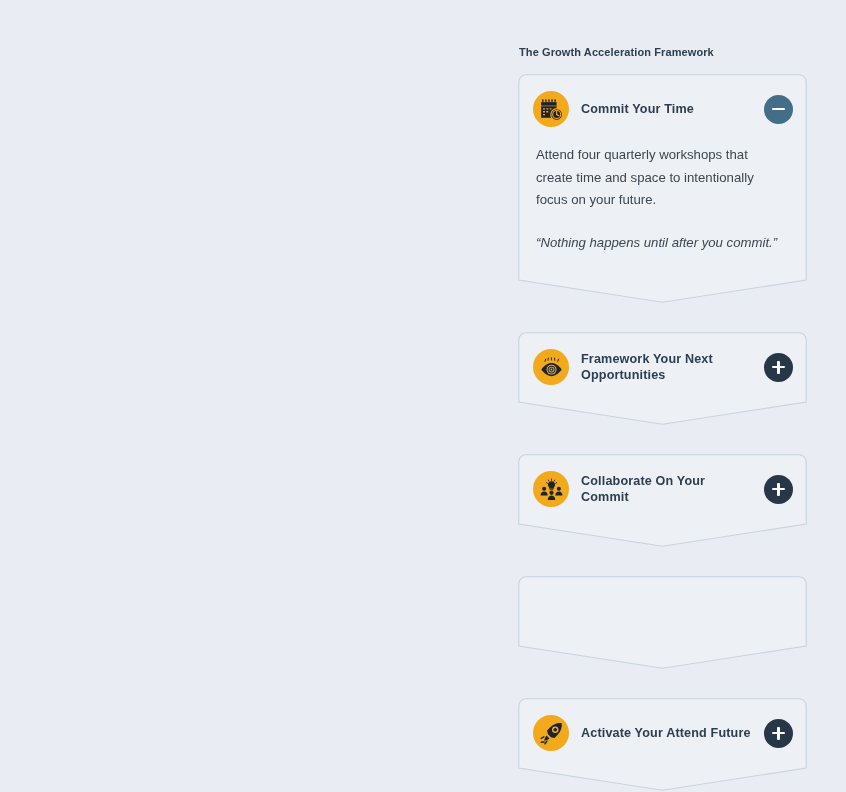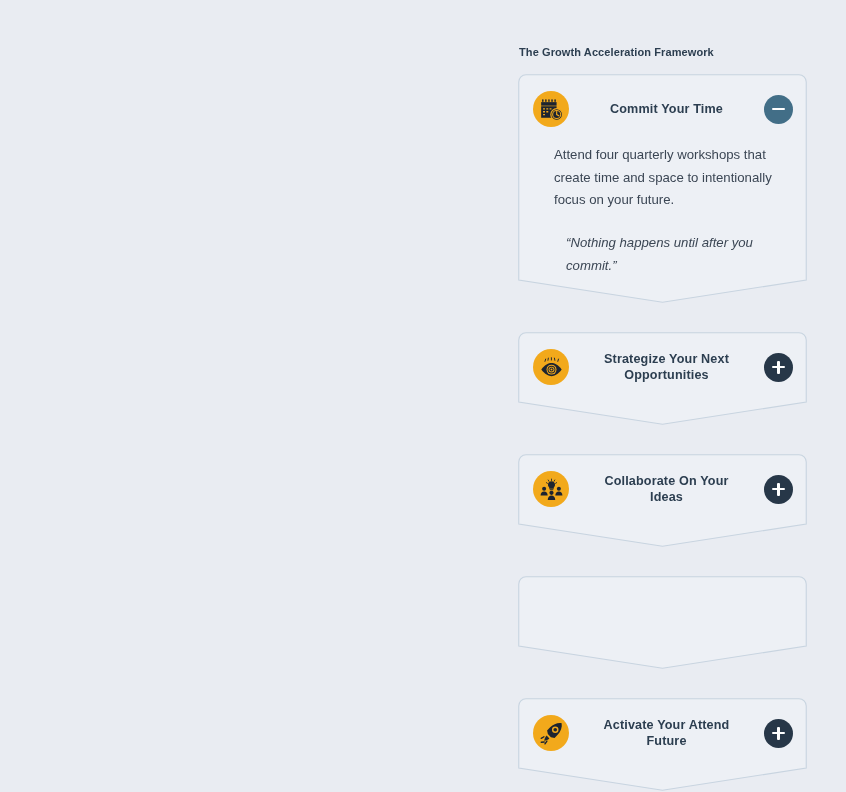--- a/index.html
+++ b/index.html
@@ -60,26 +60,25 @@
     flex:0 0 auto;
     width:36px;height:36px;
     border-radius:50%;
     background:#f2a91b;
     display:flex;align-items:center;justify-content:center;
   }
   .icon-badge svg{display:block;}
 
   .acc-title{
     flex:1 1 auto;
-    text-align:center;
     font-size:12.6px;
     font-weight:bold;
     color:#2c3e50;
     line-height:1.28;
-    padding:0 22px;
+    padding:0 12px;
     letter-spacing:.15px;
   }
 
   .toggle{
     flex:0 0 auto;
     width:29px;height:29px;
     border-radius:50%;
     display:flex;align-items:center;justify-content:center;
     position:relative;
   }
@@ -87,28 +86,28 @@
   .toggle.plus{background:#273748;}
   .toggle .bar{
     position:absolute;
     background:#ffffff;
     border-radius:1px;
   }
   .toggle .bar.h{width:13px;height:2.4px;}
   .toggle .bar.v{width:2.4px;height:13px;}
 
   .acc-body{
-    padding:0 22px 20px 36px;
+    padding:0 22px 20px 18px;
     font-size:13.2px;
     line-height:1.72;
     color:#3b4654;
   }
   .acc-body .para{margin:0;}
   .acc-body .quote{
-    margin:20px 0 0 12px;
+    margin:20px 0 0 0;
     font-style:italic;
     color:#3b4654;
   }
 </style>
 </head>
 <body>
 
 <div class="stage">
 
   <div class="panel">
@@ -171,21 +170,21 @@
                 </g>
                 <path d="M1.4,14.2 C5,9.2 9,7.4 12,7.4 C15,7.4 19,9.2 22.6,14.2 C19,19.2 15,21 12,21 C9,21 5,19.2 1.4,14.2 Z" stroke="none"></path>
                 <circle cx="12" cy="14.2" r="5.2" fill="#f2a91b" stroke="none"></circle>
                 <circle cx="12" cy="14.2" r="4.1" fill="#1d2430" stroke="none"></circle>
                 <circle cx="12" cy="14.2" r="3.1" fill="#f2a91b" stroke="none"></circle>
                 <circle cx="12" cy="14.2" r="2.1" fill="#1d2430" stroke="none"></circle>
                 <circle cx="12" cy="14.2" r="1.05" fill="#f2a91b" stroke="none"></circle>
               </g>
             </svg>
           </span>
-          <span class="acc-title">Strategize Your Next Opportunities</span>
+          <span class="acc-title">Framework Your Next Opportunities</span>
           <span class="toggle plus">
             <span class="bar h"></span>
             <span class="bar v"></span>
           </span>
         </div>
       </div>
     </div>
 
     <div class="acc-item" style="height:93px;">
       <div class="card-shape">
@@ -209,21 +208,21 @@
                 <rect x="9.9" y="11.7" width="4.2" height="1.1" rx="0.5"></rect>
                 <circle cx="4.3" cy="11.3" r="2.1"></circle>
                 <path d="M0.6,18.3 C0.6,15.4 2.2,14 4.3,14 C6.4,14 8,15.4 8,18.3 Z"></path>
                 <circle cx="19.7" cy="11.3" r="2.1"></circle>
                 <path d="M16,18.3 C16,15.4 17.6,14 19.7,14 C21.8,14 23.4,15.4 23.4,18.3 Z"></path>
                 <circle cx="12" cy="15.5" r="2.2"></circle>
                 <path d="M8.1,23 C8.1,19.9 9.8,18.3 12,18.3 C14.2,18.3 15.9,19.9 15.9,23 Z"></path>
               </g>
             </svg>
           </span>
-          <span class="acc-title">Collaborate On Your Ideas</span>
+          <span class="acc-title">Collaborate On Your Commit</span>
           <span class="toggle plus">
             <span class="bar h"></span>
             <span class="bar v"></span>
           </span>
         </div>
       </div>
     </div>
 
     <div class="acc-item" style="height:93px;">
       <div class="card-shape">

